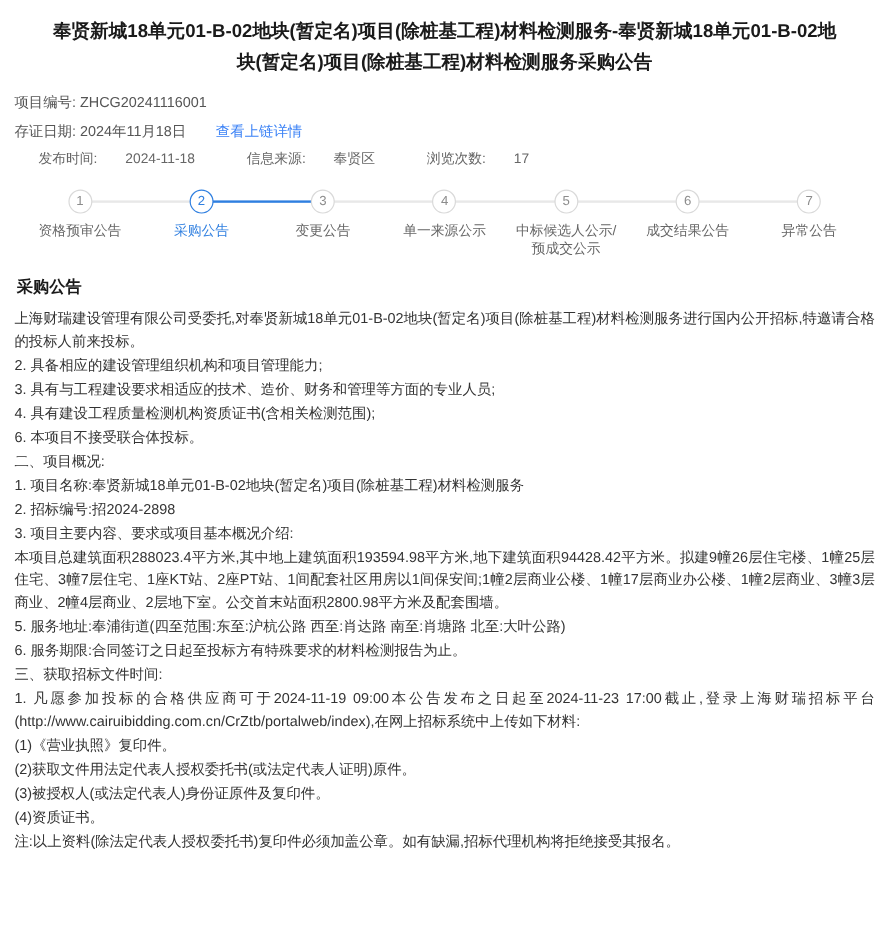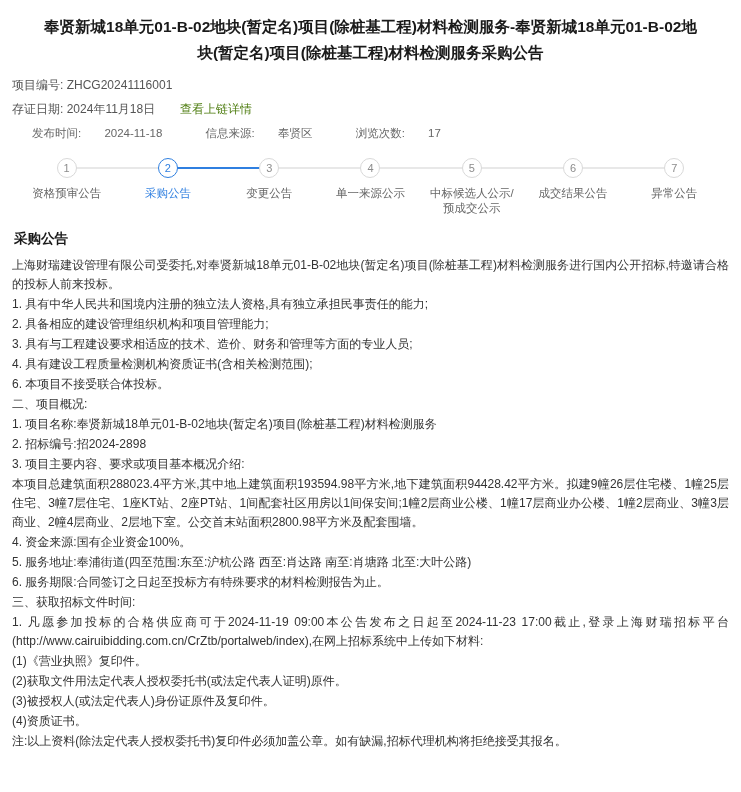--- a/index.html
+++ b/index.html
@@ -18,21 +18,21 @@
     color:#1a1a1a;
     line-height:26px;
     padding:14px 30px 6px 30px;
   }
   .meta{
     font-size:12px;
     color:#555;
     line-height:22px;
   }
   .meta .row{margin:2px 0;}
-  .link{color:#4d7c0f;cursor:pointer;}
+  .link{color:#3b82f6;cursor:pointer;}
   .meta-sep{display:inline-block;width:18px;}
   .meta3{color:#666;font-size:11.5px;}
   .meta3 span{margin:1px 10px;}
 
   
   .stepper{
     margin:14px 0 4px 0;
     display:flex;
     align-items:flex-start;
     padding:0 4px;
@@ -156,31 +156,29 @@
 
       <div class="circle">7</div>
       <span class="step-label">异常公告</span>
     </div>
   </div>
 
   <div class="sec-head">采购公告</div>
 
   <div class="body-text">
     <p>上海财瑞建设管理有限公司受委托,对奉贤新城18单元01-B-02地块(暂定名)项目(除桩基工程)材料检测服务进行国内公开招标,特邀请合格的投标人前来投标。</p>
-    <p>1. 具有中华人民共和国境内注册的独立法人资格,具有独立承担民事责任的能力;</p>
     <p>2. 具备相应的建设管理组织机构和项目管理能力;</p>
     <p>3. 具有与工程建设要求相适应的技术、造价、财务和管理等方面的专业人员;</p>
     <p>4. 具有建设工程质量检测机构资质证书(含相关检测范围);</p>
     <p>6. 本项目不接受联合体投标。</p>
     <p>二、项目概况:</p>
     <p>1. 项目名称:奉贤新城18单元01-B-02地块(暂定名)项目(除桩基工程)材料检测服务</p>
     <p>2. 招标编号:招2024-2898</p>
     <p>3. 项目主要内容、要求或项目基本概况介绍:</p>
     <p>本项目总建筑面积288023.4平方米,其中地上建筑面积193594.98平方米,地下建筑面积94428.42平方米。拟建9幢26层住宅楼、1幢25层住宅、3幢7层住宅、1座KT站、2座PT站、1间配套社区用房以1间保安间;1幢2层商业公楼、1幢17层商业办公楼、1幢2层商业、3幢3层商业、2幢4层商业、2层地下室。公交首末站面积2800.98平方米及配套围墙。</p>
-    <p>4. 资金来源:国有企业资金100%。</p>
     <p>5. 服务地址:奉浦街道(四至范围:东至:沪杭公路 西至:肖达路 南至:肖塘路 北至:大叶公路)</p>
     <p>6. 服务期限:合同签订之日起至投标方有特殊要求的材料检测报告为止。</p>
     <p>三、获取招标文件时间:</p>
     <p>1. 凡愿参加投标的合格供应商可于2024-11-19 09:00本公告发布之日起至2024-11-23 17:00截止,登录上海财瑞招标平台(http://www.cairuibidding.com.cn/CrZtb/portalweb/index),在网上招标系统中上传如下材料:</p>
     <p>(1)《营业执照》复印件。</p>
     <p>(2)获取文件用法定代表人授权委托书(或法定代表人证明)原件。</p>
     <p>(3)被授权人(或法定代表人)身份证原件及复印件。</p>
     <p>(4)资质证书。</p>
     <p>注:以上资料(除法定代表人授权委托书)复印件必须加盖公章。如有缺漏,招标代理机构将拒绝接受其报名。</p>
 

